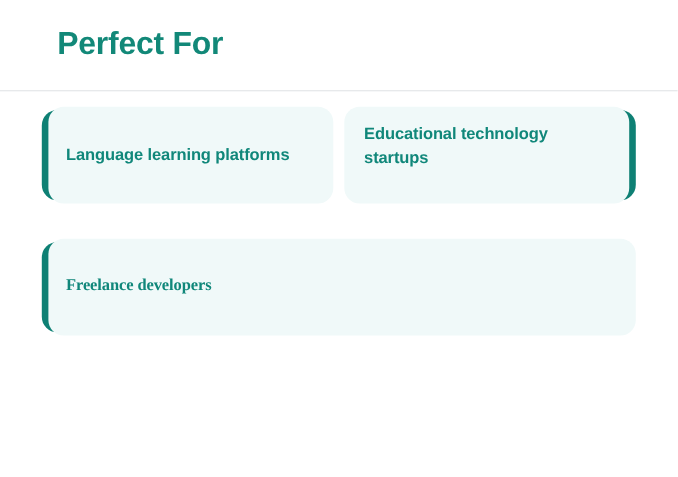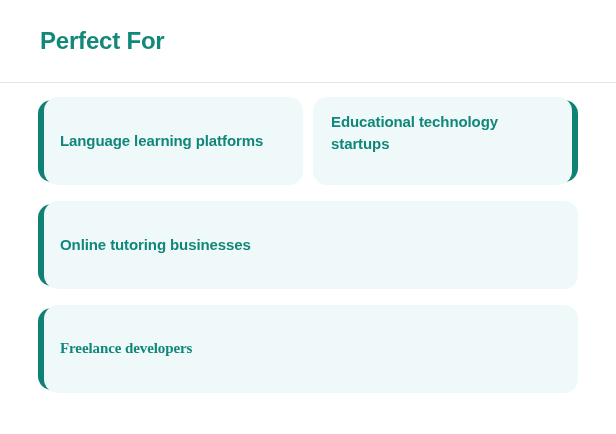--- a/index.html
+++ b/index.html
@@ -27,25 +27,26 @@
   
   .header {
     height: 83px;
     border-bottom: 1px solid #e2e4e6;
     display: flex;
     align-items: center;
     padding: 0 40px;
   }
 
   .page-title {
-    font-size: 24px;
+    font-size: 29px;
     font-weight: bold;
     color: #128878;
     letter-spacing: -0.2px;
     line-height: 1.1;
+    margin-left: 12px;
   }
 
   
   .cards-area {
     padding: 14px 38px 0 38px;
   }
 
   .card-row {
     display: flex;
     gap: 10px;
@@ -135,26 +136,20 @@
       </div>
       <div class="card accent-right">
         <div class="accent"></div>
         <div class="body">
           <span class="card-label">Educational technology startups</span>
         </div>
       </div>
     </div>
 
     <div class="card-row">
-      <div class="card accent-left">
-        <div class="accent"></div>
-        <div class="body">
-          <span class="card-label">Online tutoring businesses</span>
-        </div>
-      </div>
     </div>
 
     <div class="card-row">
       <div class="card accent-left">
         <div class="accent"></div>
         <div class="body">
           <span class="card-label">Freelance developers</span>
         </div>
       </div>
     </div>

